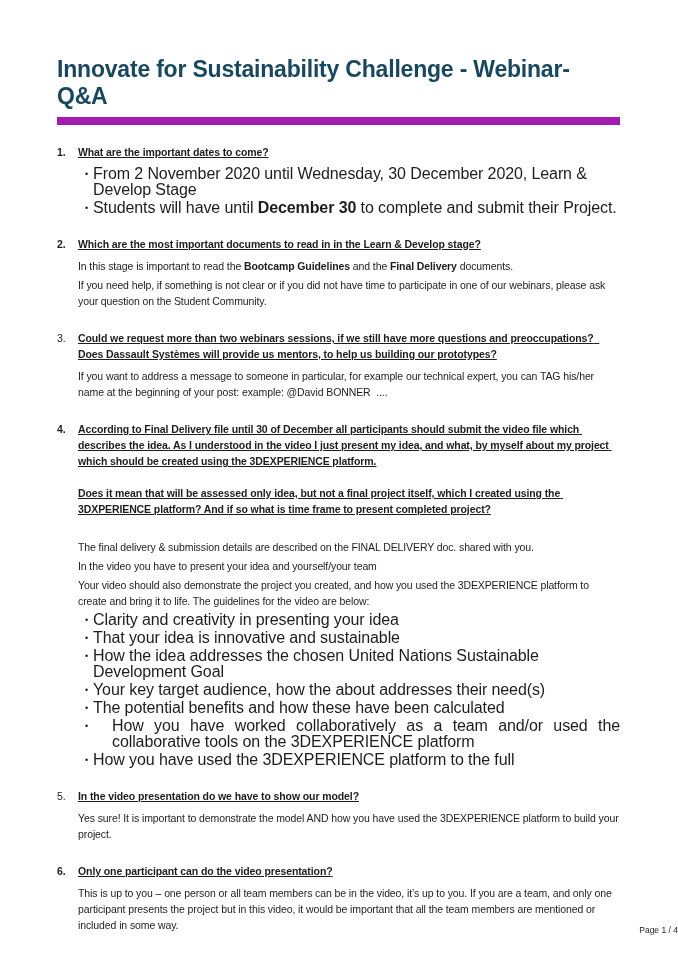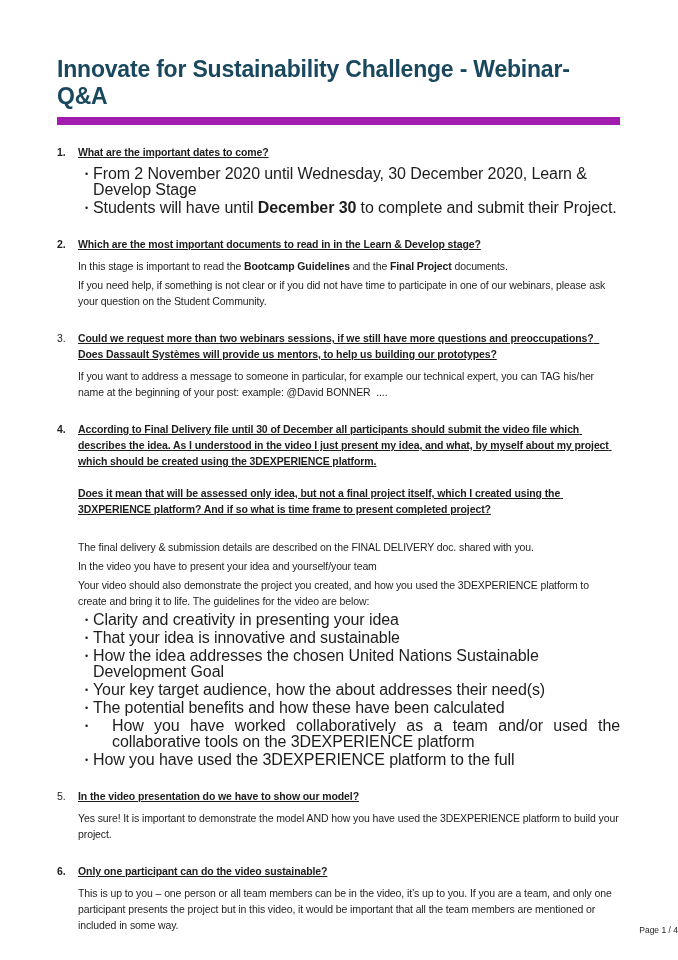--- a/index.html
+++ b/index.html
@@ -95,21 +95,21 @@
           <span class="bullet-text"><span>Students will have until </span><span class="b">December 30</span><span> to complete and submit their Project.</span></span>
         </div>
       </div>
     </div>
   </div>
 
   <div class="qa-item">
     <div class="q-num">2.</div>
     <div class="q-body">
       <p class="question">Which are the most important documents to read in in the Learn &amp; Develop stage?</p>
-      <p class="para"><span>In this stage is important to read the </span><span class="b">Bootcamp Guidelines</span><span> and the </span><span class="b">Final Project</span><span> documents.</span></p>
+      <p class="para"><span>In this stage is important to read the </span><span class="b">Bootcamp Guidelines</span><span> and the </span><span class="b">Final Delivery</span><span> documents.</span></p>
       <p class="para"><span>If you need help, if something is not clear or if you did not have time to participate in one of our webinars, please ask your question on the Student Community.</span></p>
     </div>
   </div>
 
   <div class="qa-item">
     <div class="q-num regular">3.</div>
     <div class="q-body">
       <p class="question">Could we request more than two webinars sessions, if we still have more questions and preoccupations?  Does Dassault Systèmes will provide us mentors, to help us building our prototypes?</p>
       <p class="para"><span>If you want to address a message to someone in particular, for example our technical expert, you can TAG his/her name at the beginning of your post: example: @David BONNER  ....</span></p>
     </div>
@@ -162,20 +162,20 @@
     <div class="q-num regular">5.</div>
     <div class="q-body">
       <p class="question">In the video presentation do we have to show our model?</p>
       <p class="para"><span>Yes sure! It is important to demonstrate the model AND how you have used the 3DEXPERIENCE platform to build your project.</span></p>
     </div>
   </div>
 
   <div class="qa-item">
     <div class="q-num">6.</div>
     <div class="q-body">
-      <p class="question">Only one participant can do the video sustainable?</p>
+      <p class="question">Only one participant can do the video presentation?</p>
       <p class="para"><span>This is up to you – one person or all team members can be in the video, it’s up to you. If you are a team, and only one participant presents the project but in this video, it would be important that all the team members are mentioned or included in some way.</span></p>
     </div>
   </div>
 
   <div class="page-footer">Page 1 / 4</div>
 
 </div>
 
 </body></html>

